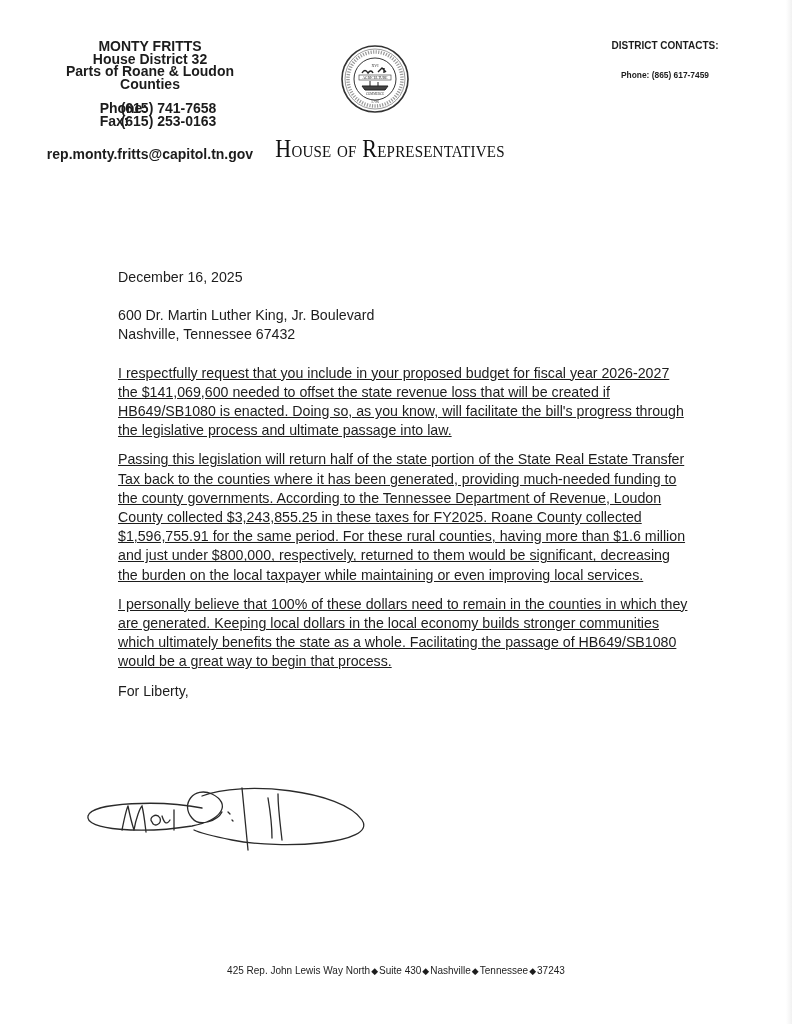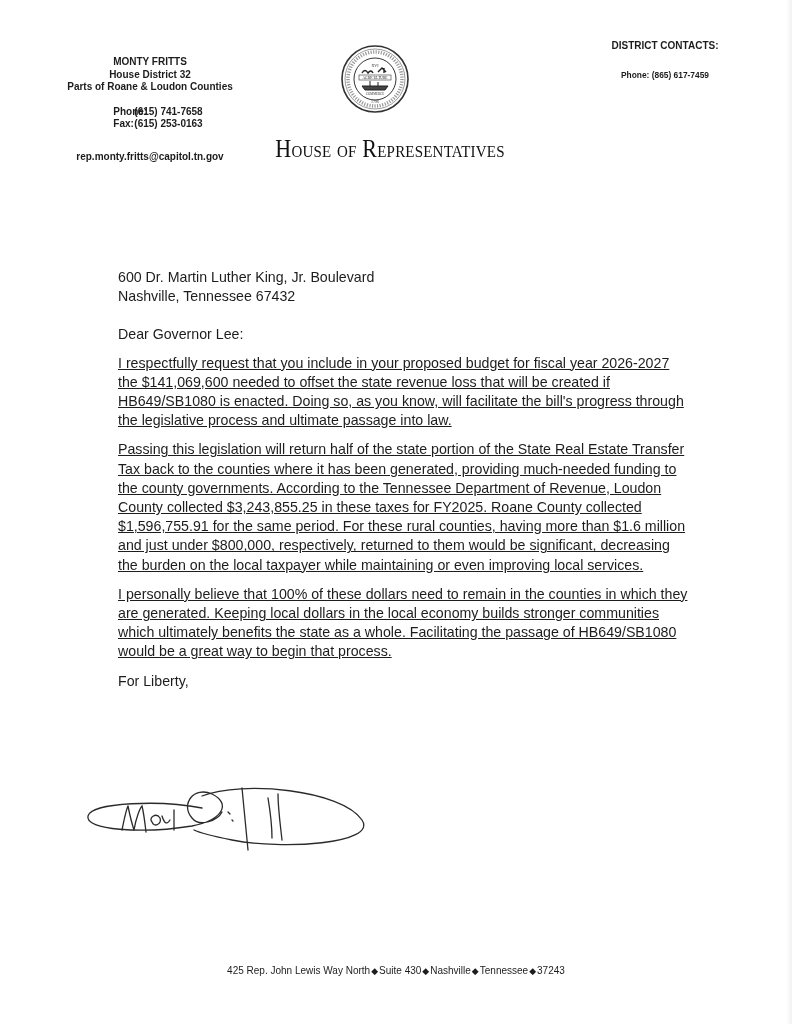--- a/index.html
+++ b/index.html
@@ -5,22 +5,22 @@
     html, body { margin: 0; padding: 0; background: #ffffff; }
     body {
       width: 792px; height: 1024px; position: relative; overflow: hidden;
       font-family: "Liberation Sans", "DejaVu Sans", sans-serif; color: #1c1c1c;
     }
     .page-edge {
       position: absolute; right: 0; top: 0; width: 6px; height: 1024px;
       background: linear-gradient(to right, #ffffff, #f1f1f1);
     }
     .hdr-left {
-      position: absolute; left: 40px; top: 56px; width: 220px;
-      text-align: center; font-size: 10px; font-weight: bold; line-height: 12.6px;
+      position: absolute; left: 40px; top: 40px; width: 220px;
+      text-align: center; font-size: 14px; font-weight: bold; line-height: 12.6px;
     }
     .hdr-left .phones { margin-top: 12px; display: inline-block; text-align: left; }
     .hdr-left .phones .row { display: flex; }
     .hdr-left .phones .lbl { width: 21px; padding-left: 16px; }
     .hdr-left .email { margin-top: 20px; font-weight: bold; }
     .hdr-right {
       position: absolute; left: 570px; top: 40px; width: 190px;
       text-align: center; font-size: 8.4px; font-weight: bold; line-height: 12.6px;
     }
     .hdr-right .title { font-size: 10px; }
@@ -93,25 +93,25 @@
 </div>
 
 <div class="house-title">House of Representatives</div>
 
 <div class="hdr-right">
   <div class="title">DISTRICT CONTACTS:</div>
   <div class="phone">Phone:  (865) 617-7459</div>
 </div>
 
 <div class="letter">
+  <p class="date">December 16, 2025</p>
   <div class="recipient">
     <p>600 Dr. Martin Luther King, Jr. Boulevard</p>
     <p>Nashville, Tennessee  67432</p>
   </div>
-  <p class="salutation">Dear Governor Lee:</p>
   <p class="para">I respectfully request that you include in your proposed budget for fiscal year 2026-2027 the $141,069,600 needed to offset the state revenue loss that will be created if HB649/SB1080 is enacted.  Doing so, as you know, will facilitate the bill's progress through the legislative process and ultimate passage into law.</p>
   <p class="para">Passing this legislation will return half of the state portion of the State Real Estate Transfer Tax back to the counties where it has been generated, providing much-needed funding to the county governments.  According to the Tennessee Department of Revenue, Loudon County collected $3,243,855.25 in these taxes for FY2025.  Roane County collected $1,596,755.91 for the same period.  For these rural counties, having more than $1.6 million and just under $800,000, respectively, returned to them would be significant, decreasing the burden on the local taxpayer while maintaining or even improving local services.</p>
   <p class="para">I personally believe that 100% of these dollars need to remain in the counties in which they are generated.  Keeping local dollars in the local economy builds stronger communities which ultimately benefits the state as a whole.  Facilitating the passage of HB649/SB1080 would be a great way to begin that process.</p>
   <p class="closing">For Liberty,</p>
 </div>
 
 <div class="signature">
   <svg width="300" height="100" viewBox="0 0 300 100">
     <g fill="none" stroke="#2a2a2a" stroke-width="1.3" stroke-linecap="round">
       <path d="M120 48 C 80 40, 10 42, 6 56 C 2 70, 60 74, 110 66 C 140 60, 150 44, 130 34 C 112 26, 98 44, 110 58 C 118 68, 136 60, 140 52"></path>

